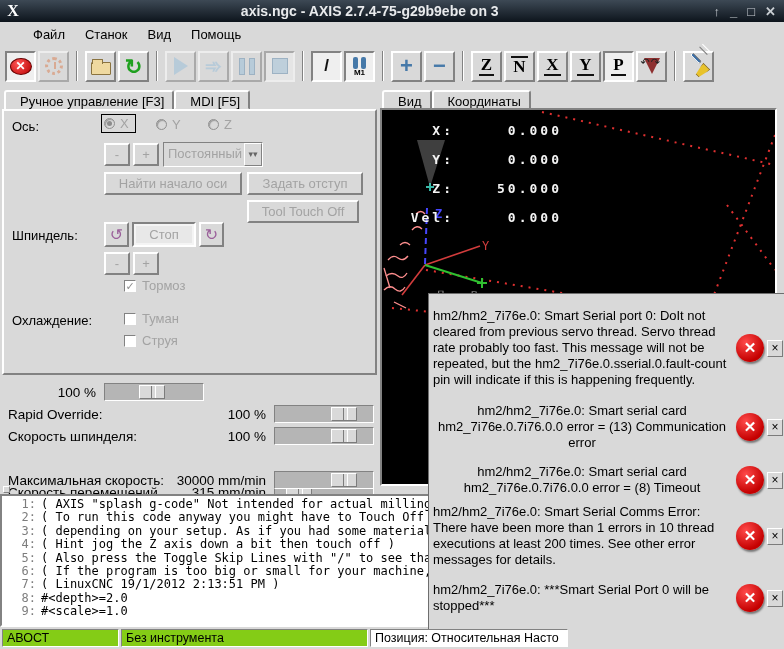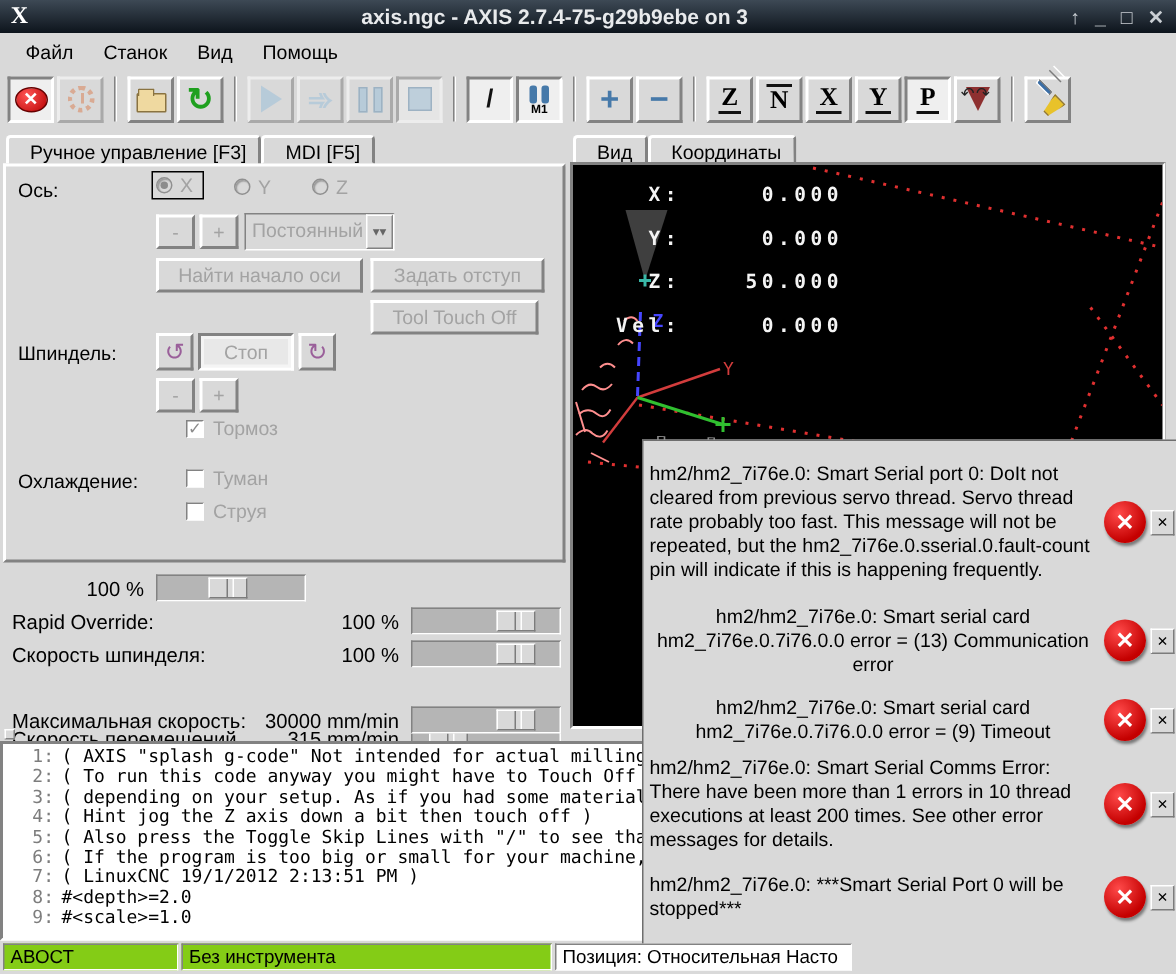--- a/index.html
+++ b/index.html
@@ -13,21 +13,21 @@
   .sunken1 { border:1px solid; border-color:#828282 #ffffff #ffffff #828282; }
 
   
   .titlebar { left:0; top:0; width:784px; height:22px; background:linear-gradient(#3d4955,#0d141c); color:#e8eaec; display:flex; align-items:center; }
   .titlebar .xlogo { width:26px; text-align:center; font-family:"Liberation Serif",serif; font-size:16px; font-weight:bold; color:#fff; }
   .titlebar .ttl { flex:1; text-align:center; font-weight:bold; font-size:14px; }
   .wbtns { display:flex; gap:10px; margin-right:8px; color:#c9ced3; font-weight:bold; font-size:13px; }
   .wbtns span { cursor:default; }
 
   
-  .menubar { left:0; top:22px; width:622px; height:24px; display:flex; align-items:center; padding-left:8px; gap:2px; }
+  .menubar { left:0; top:22px; width:622px; height:24px; display:flex; align-items:center; padding-left:24px; gap:2px; }
   .menubar .mi { padding:3px 9px; }
 
   
   .toolbar { left:0; top:46px; width:784px; height:40px; display:flex; align-items:center; padding-left:4px; }
   .tbtn { width:31px; height:31px; margin:0 1px; display:flex; align-items:center; justify-content:center; position:relative; }
   .tbtn.pressed { border-color:#828282 #ffffff #ffffff #828282; background:#efefef; }
   .tsep { width:2px; height:30px; margin:0 6px; border-left:1px solid #828282; border-right:1px solid #fff; }
   .dim { opacity:.55; }
   .estop-oval { width:22px; height:17px; border-radius:50%; background:radial-gradient(circle at 35% 30%, #f55, #b80000); border:1px solid #600; color:#fff; font-weight:bold; font-size:12px; line-height:15px; text-align:center; }
   .pwr { width:18px; height:18px; border:3px dotted #d9855a; border-radius:50%; position:relative; }
@@ -377,21 +377,21 @@
     <span class="ntext">hm2/hm2_7i76e.0: Smart Serial port 0: DoIt not cleared from previous servo thread. Servo thread rate probably too fast. This message will not be repeated, but the hm2_7i76e.0.sserial.0.fault-count pin will indicate if this is happening frequently.</span>
     <span class="nicon">✕</span>
     <span class="nclose">×</span>
   </div>
   <div class="nrow" style="top:104px; height:58px;">
     <span class="ntext center">hm2/hm2_7i76e.0: Smart serial card hm2_7i76e.0.7i76.0.0 error = (13) Communication error</span>
     <span class="nicon">✕</span>
     <span class="nclose">×</span>
   </div>
   <div class="nrow" style="top:166px; height:40px;">
-    <span class="ntext center">hm2/hm2_7i76e.0: Smart serial card hm2_7i76e.0.7i76.0.0 error = (9) Timeout</span>
+    <span class="ntext center">hm2/hm2_7i76e.0: Smart serial card hm2_7i76e.0.7i76.0.0 error = (8) Timeout</span>
     <span class="nicon">✕</span>
     <span class="nclose">×</span>
   </div>
   <div class="nrow" style="top:210px; height:64px;">
     <span class="ntext">hm2/hm2_7i76e.0: Smart Serial Comms Error: There have been more than 1 errors in 10 thread executions at least 200 times. See other error messages for details.</span>
     <span class="nicon">✕</span>
     <span class="nclose">×</span>
   </div>
   <div class="nrow" style="top:282px; height:44px;">
     <span class="ntext">hm2/hm2_7i76e.0: ***Smart Serial Port 0 will be stopped***</span>

